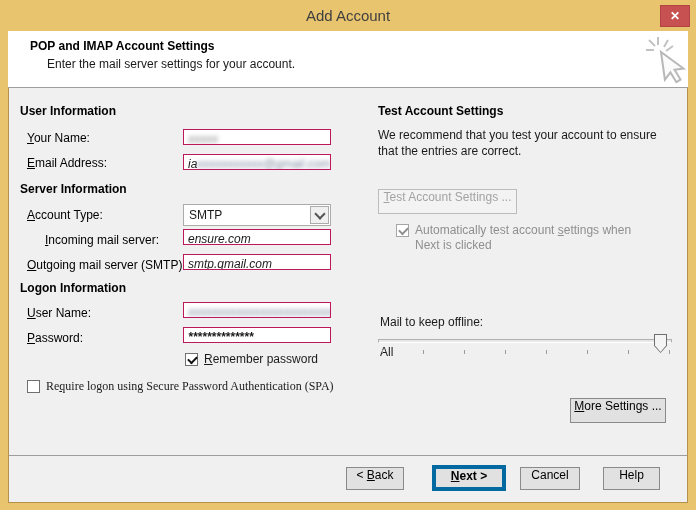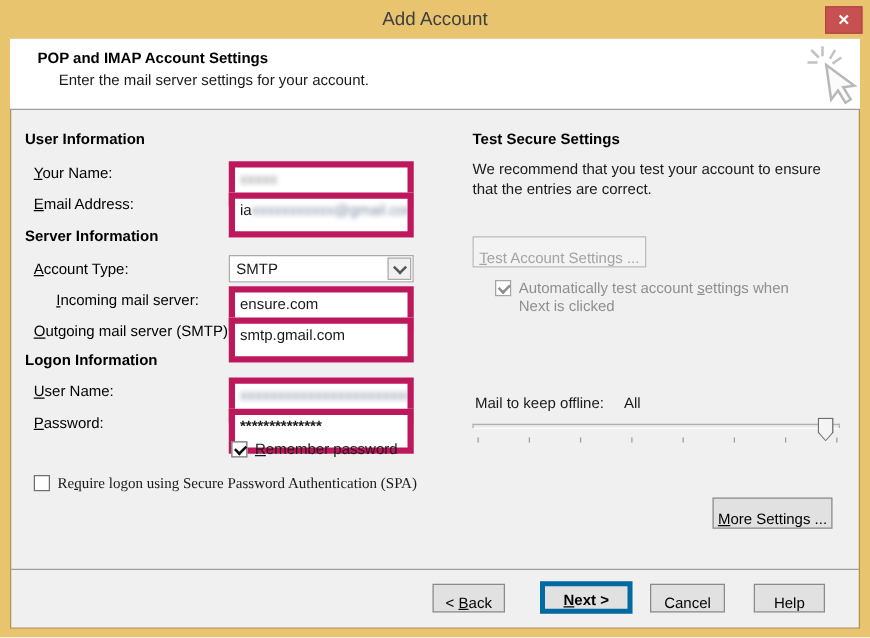--- a/index.html
+++ b/index.html
@@ -17,58 +17,58 @@
   .footer-divider{position:absolute;left:9px;top:455px;width:678px;height:0;border-top:1px solid #9d9d9d;}
 
   .hdr-title{position:absolute;left:30px;top:39px;font-weight:bold;color:#000;text-align:center;}
   .hdr-sub{position:absolute;left:47px;top:57px;color:#1a1a1a;}
   .cursor-art{position:absolute;left:644px;top:35px;}
 
   .sec-head{position:absolute;font-weight:bold;color:#000;}
   .lbl{position:absolute;color:#000;}
   u{text-decoration:underline;}
 
-  .input{position:absolute;height:36px;background:#fff;border:5px solid #be185d;box-sizing:border-box;
-    font-family:"Liberation Sans",sans-serif;font-size:12px;padding:2px 4px;overflow:hidden;white-space:nowrap;line-height:15px;}
+  .input{position:absolute;height:16px;background:#fff;border:1px solid #be185d;box-sizing:border-box;
+    font-family:"Liberation Sans",sans-serif;font-size:12px;padding:2px 4px;overflow:hidden;white-space:nowrap;line-height:15px;font-style:italic;}
   .masked{filter:blur(2px);color:#8c8c8c;}
   .masked-blue{filter:blur(2px);color:#7d8aa0;}
 
   .select{position:absolute;height:22px;background:#fff;border:1px solid #ababab;box-sizing:border-box;display:flex;align-items:center;}
   .select .val{flex:1;padding:0 5px;}
   .select .dd-btn{width:19px;height:18px;margin:1px;background:#f0f0f0;border:1px solid #ababab;box-sizing:border-box;
     display:flex;align-items:center;justify-content:center;}
   .chev{width:6px;height:6px;border-right:2px solid #555;border-bottom:2px solid #555;transform:rotate(45deg);margin-top:-3px;}
 
   .checkbox-row{position:absolute;display:flex;align-items:flex-start;gap:6px;}
   .cb{width:13px;height:13px;background:#fff;border:1px solid #707070;box-sizing:border-box;position:relative;flex:0 0 auto;margin-top:1px;}
   .cb.checked::after{content:"";position:absolute;left:2px;top:2px;width:7px;height:4px;
     border-left:2px solid #111;border-bottom:2px solid #111;transform:rotate(-45deg);}
   .cb.disabled{border-color:#a5a5a5;}
   .cb.disabled.checked::after{border-color:#8f8f8f;}
   .cb-label{line-height:15px;}
 
   .btn{position:absolute;background:#e1e1e1;border:1px solid #8a8a8a;box-sizing:border-box;
-    display:flex;align-items:flex-end;justify-content:center;font-size:12px;color:#000;cursor:default;}
+    display:flex;align-items:flex-start;justify-content:center;font-size:12px;color:#000;cursor:default;}
   .btn.default{border:4px solid #0369a1;font-weight:bold;}
   .btn.disabled{background:#f3f3f3;border-color:#bcbcbc;color:#a3a3a3;}
 
   .para{position:absolute;line-height:16px;color:#1a1a1a;}
   .dim{color:#8f8f8f;}
 
   
   .slider-track{position:absolute;left:378px;top:339px;width:294px;height:4px;background:#e8e8e8;
     border:1px solid #b0b0b0;border-bottom-color:#fff;box-sizing:border-box;}
   .slider-thumb{position:absolute;left:654px;top:334px;width:13px;height:19px;background:#6e6e6e;
     clip-path:polygon(0 0,100% 0,100% 62%,50% 100%,0 62%);}
   .slider-thumb::after{content:"";position:absolute;left:1px;top:1px;width:11px;height:17px;background:#f4f4f4;
     clip-path:polygon(0 0,100% 0,100% 62%,50% 100%,0 62%);}
   .slider-ticks{position:absolute;left:382px;top:350px;width:288px;display:flex;justify-content:space-between;}
   .tick{width:1px;height:4px;background:#9a9a9a;}
 
-  .offline-row{position:absolute;left:380px;top:315px;display:flex;gap:16px;}
+  .offline-row{position:absolute;left:380px;top:315px;display:flex;gap:16px;flex-direction:column;}
 </style>
 </head>
 <body>
 
 <div class="canvas">
 
   <div class="titlebar">
     <div class="title">Add Account</div>
     <div class="close-btn">
       <span>✕</span>
@@ -141,21 +141,21 @@
   <div class="checkbox-row" style="left:185px;top:352px;">
     <span class="cb checked"></span>
     <span class="cb-label"><u>R</u>emember password</span>
   </div>
 
   <div class="checkbox-row" style="left:27px;top:379px;width:322px;font-family:Liberation Serif, serif;">
     <span class="cb"></span>
     <span class="cb-label">Re<u>q</u>uire logon using Secure Password Authentication (SPA)</span>
   </div>
 
-  <div class="sec-head" style="left:378px;top:104px;">Test Secure Settings</div>
+  <div class="sec-head" style="left:378px;top:104px;">Test Account Settings</div>
   <div class="para" style="left:378px;top:127px;width:298px;">We recommend that you test your account to ensure that the entries are correct.</div>
 
   <div class="btn disabled" style="left:378px;top:189px;width:139px;height:25px;">
     <span><u>T</u>est Account Settings ...</span>
   </div>
 
   <div class="checkbox-row dim" style="left:396px;top:223px;width:262px;">
     <span class="cb disabled checked"></span>
     <span class="cb-label">Automatically test account <u>s</u>ettings when Next is clicked</span>
   </div>

